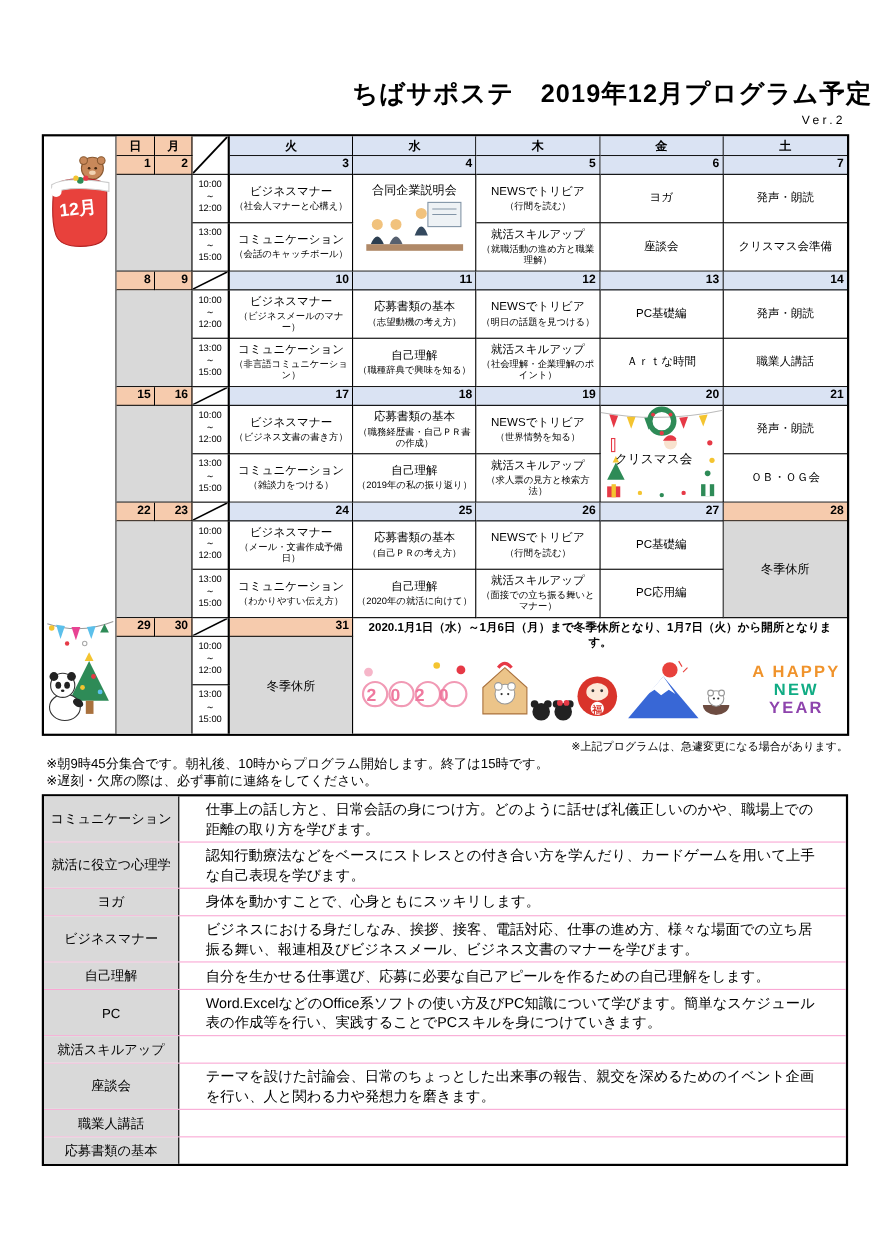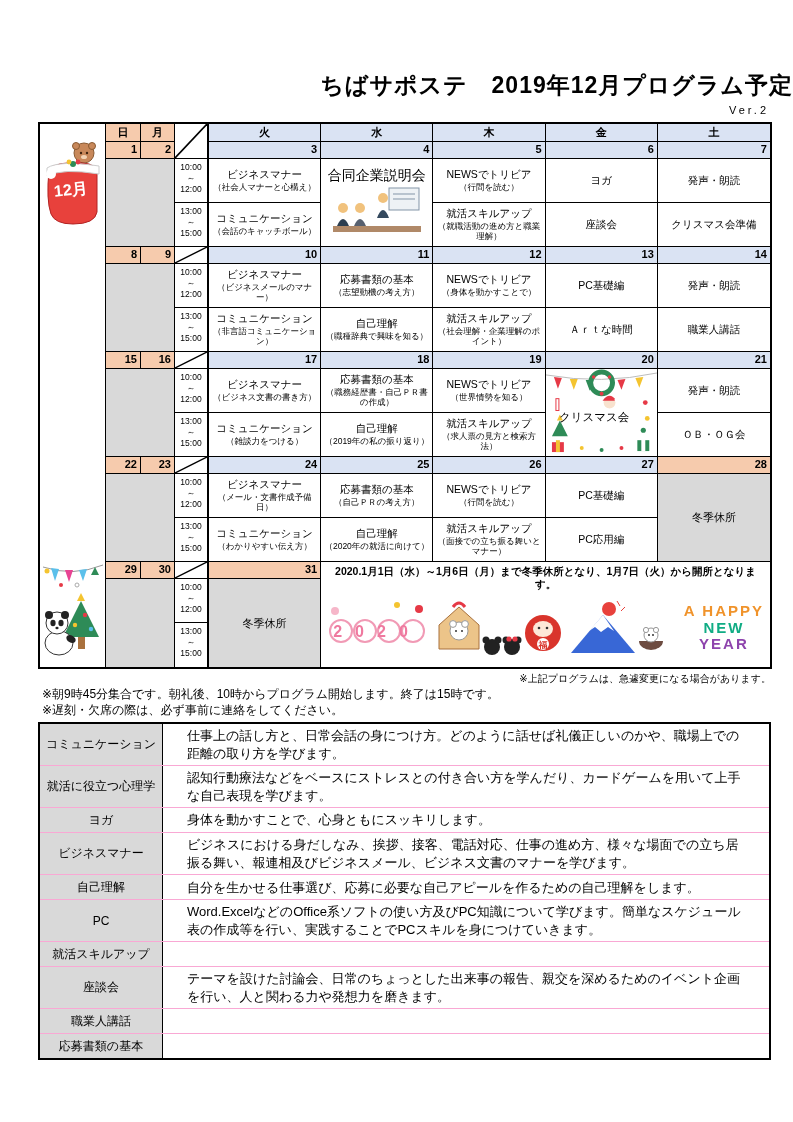--- a/index.html
+++ b/index.html
@@ -25,21 +25,21 @@
   .tm{font-size:8.5px;text-align:center;line-height:1.3;padding-top:3px;}
   .pg{display:flex;flex-direction:column;align-items:center;justify-content:center;
       text-align:center;padding:1px 2px;}
   .pg .t{font-size:10.5px;line-height:1.3;}
   .pg .s{font-size:8.5px;line-height:1.25;}
   .closed{display:flex;align-items:center;justify-content:center;font-size:11px;}
   .diag svg{display:block;width:100%;height:100%;}
   .deco{position:relative;border-right:1px solid #000;box-sizing:border-box;}
 
   .meet{display:flex;flex-direction:column;align-items:center;justify-content:flex-start;padding-top:8px;}
-  .meet .t{font-size:14px;line-height:1.2;}
+  .meet .t{font-size:11px;line-height:1.2;}
   .xmas{position:relative;}
   .xmas svg{position:absolute;left:0;top:0;width:100%;height:100%;}
   .xmas .xt{position:absolute;left:0;right:14px;top:47%;text-align:center;font-size:11.5px;}
 
   .ny{display:flex;flex-direction:column;padding:3px 4px 2px 4px;}
   .ny-notice{font-size:10.5px;font-weight:bold;text-align:center;line-height:1.25;}
   .ny-art{flex:1;display:flex;align-items:center;justify-content:space-between;padding:0 2px;}
   .hny{font-weight:bold;font-size:15px;line-height:1.1;text-align:center;letter-spacing:2px;}
   .h1{color:#f0932b}.h2{color:#10ac84}.h3{color:#8e44ad}
 
@@ -224,21 +224,21 @@
   <div class="c pg" style="grid-area:6/6/7/7">
       <div class="t">応募書類の基本</div>
       <div class="s">（志望動機の考え方）</div>
     </div>
   <div class="c pg" style="grid-area:7/6/8/7">
       <div class="t">自己理解</div>
       <div class="s">（職種辞典で興味を知る）</div>
     </div>
   <div class="c pg" style="grid-area:6/7/7/8">
       <div class="t">NEWSでトリビア</div>
-      <div class="s">（身体を動かすことで）</div>
+      <div class="s">（明日の話題を見つける）</div>
     </div>
   <div class="c pg" style="grid-area:7/7/8/8">
       <div class="t">就活スキルアップ</div>
       <div class="s">（社会理解・企業理解のポイント）</div>
     </div>
   <div class="c pg" style="grid-area:6/8/7/9">
       <div class="t">PC基礎編</div>
     </div>
   <div class="c pg" style="grid-area:7/8/8/9">
       <div class="t">Ａｒｔな時間</div>

